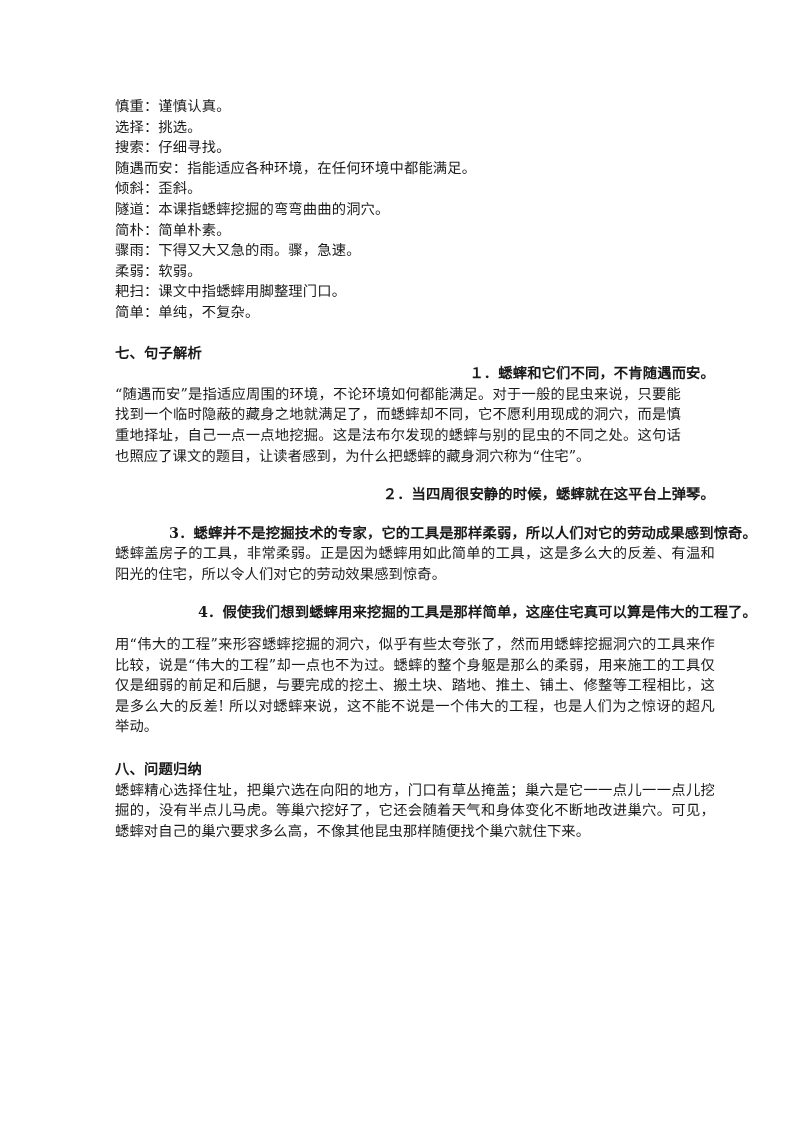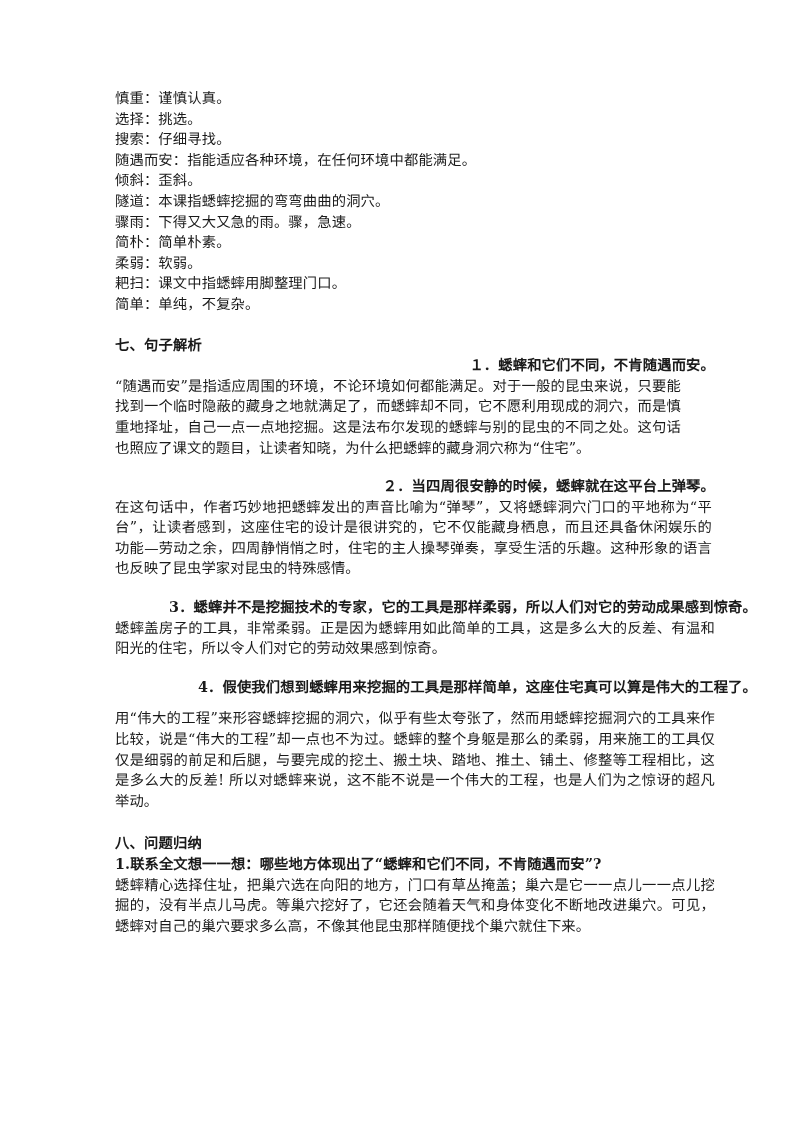--- a/index.html
+++ b/index.html
@@ -22,21 +22,21 @@
     height: 1122px;
     padding: 88px 84px 60px 115px;
     background: #ffffff;
   }
   .doc-body {
     width: 600px;
   }
 
   
   .glossary {
-    margin: 0 0 0 0;
+    margin: 8px 0 0 0;
     padding: 0;
     list-style: none;
   }
   .glossary-item {
     font-size: 14.3px;
     line-height: 20.6px;
     letter-spacing: 0.15px;
     white-space: nowrap;
   }
 
@@ -100,57 +100,55 @@
 <div class="page">
   <div class="doc-body">
 
     <div class="glossary">
       <div class="glossary-item">慎重：谨慎认真。</div>
       <div class="glossary-item">选择：挑选。</div>
       <div class="glossary-item">搜索：仔细寻找。</div>
       <div class="glossary-item">随遇而安：指能适应各种环境，在任何环境中都能满足。</div>
       <div class="glossary-item">倾斜：歪斜。</div>
       <div class="glossary-item">隧道：本课指蟋蟀挖掘的弯弯曲曲的洞穴。</div>
+      <div class="glossary-item">简朴：简单朴素。</div>
       <div class="glossary-item">骤雨：下得又大又急的雨。骤，急速。</div>
-      <div class="glossary-item">简朴：简单朴素。</div>
       <div class="glossary-item">柔弱：软弱。</div>
       <div class="glossary-item">耙扫：课文中指蟋蟀用脚整理门口。</div>
       <div class="glossary-item">简单：单纯，不复杂。</div>
     </div>
 
     <div class="section-heading">七、句子解析</div>
 
     <div class="item">
       <div class="item-title indent-full">１．蟋蟀和它们不同，不肯随遇而安。</div>
-      <div class="item-body w-narrow">“随遇而安”是指适应周围的环境，不论环境如何都能满足。对于一般的昆虫来说，只要能找到一个临时隐蔽的藏身之地就满足了，而蟋蟀却不同，它不愿利用现成的洞穴，而是慎重地择址，自己一点一点地挖掘。这是法布尔发现的蟋蟀与别的昆虫的不同之处。这句话也照应了课文的题目，让读者知晓，为什么把蟋蟀的藏身洞穴称为“住宅”。</div>
+      <div class="item-body w-narrow">“随遇而安”是指适应周围的环境，不论环境如何都能满足。对于一般的昆虫来说，只要能找到一个临时隐蔽的藏身之地就满足了，而蟋蟀却不同，它不愿利用现成的洞穴，而是慎重地择址，自己一点一点地挖掘。这是法布尔发现的蟋蟀与别的昆虫的不同之处。这句话也照应了课文的题目，让读者感到，为什么把蟋蟀的藏身洞穴称为“住宅”。</div>
     </div>
 
     <div class="gap-md"></div>
 
     <div class="item">
       <div class="item-title indent-full">２．当四周很安静的时候，蟋蟀就在这平台上弹琴。</div>
-      <div class="item-body w-mid">在这句话中，作者巧妙地把蟋蟀发出的声音比喻为“弹琴”，又将蟋蟀洞穴门口的平地称为“平台”，让读者感到，这座住宅的设计是很讲究的，它不仅能藏身栖息，而且还具备休闲娱乐的功能—劳动之余，四周静悄悄之时，住宅的主人操琴弹奏，享受生活的乐趣。这种形象的语言也反映了昆虫学家对昆虫的特殊感情。</div>
     </div>
 
     <div class="gap-md"></div>
 
     <div class="item">
       <div class="item-title indent-half w-wide">3．蟋蟀并不是挖掘技术的专家，它的工具是那样柔弱，所以人们对它的劳动成果感到惊奇。</div>
       <div class="item-body w-wide">蟋蟀盖房子的工具，非常柔弱。正是因为蟋蟀用如此简单的工具，这是多么大的反差、有温和阳光的住宅，所以令人们对它的劳动效果感到惊奇。</div>
     </div>
 
     <div class="gap-md"></div>
 
     <div class="item">
       <div class="item-title indent-half w-wide">4．假使我们想到蟋蟀用来挖掘的工具是那样简单，这座住宅真可以算是伟大的工程了。</div>
       <div class="gap-sm"></div>
       <div class="item-body w-wide">用“伟大的工程”来形容蟋蟀挖掘的洞穴，似乎有些太夸张了，然而用蟋蟀挖掘洞穴的工具来作比较，说是“伟大的工程”却一点也不为过。蟋蟀的整个身躯是那么的柔弱，用来施工的工具仅仅是细弱的前足和后腿，与要完成的挖土、搬土块、踏地、推土、铺土、修整等工程相比，这是多么大的反差! 所以对蟋蟀来说，这不能不说是一个伟大的工程，也是人们为之惊讶的超凡举动。</div>
     </div>
 
     <div class="section-heading tight">八、问题归纳</div>
 
     <div class="item">
-      <div class="q-title w-wide">1.联系全文想一一想：哪些地方体现出了“蟋蟀和它们不同，不肯随遇而安”?</div>
       <div class="item-body w-wide">蟋蟀精心选择住址，把巢穴选在向阳的地方，门口有草丛掩盖；巢六是它一一点儿一一点儿挖掘的，没有半点儿马虎。等巢穴挖好了，它还会随着天气和身体变化不断地改进巢穴。可见，蟋蟀对自己的巢穴要求多么高，不像其他昆虫那样随便找个巢穴就住下来。</div>
     </div>
 
   </div>
 </div>
 
 </body></html>

